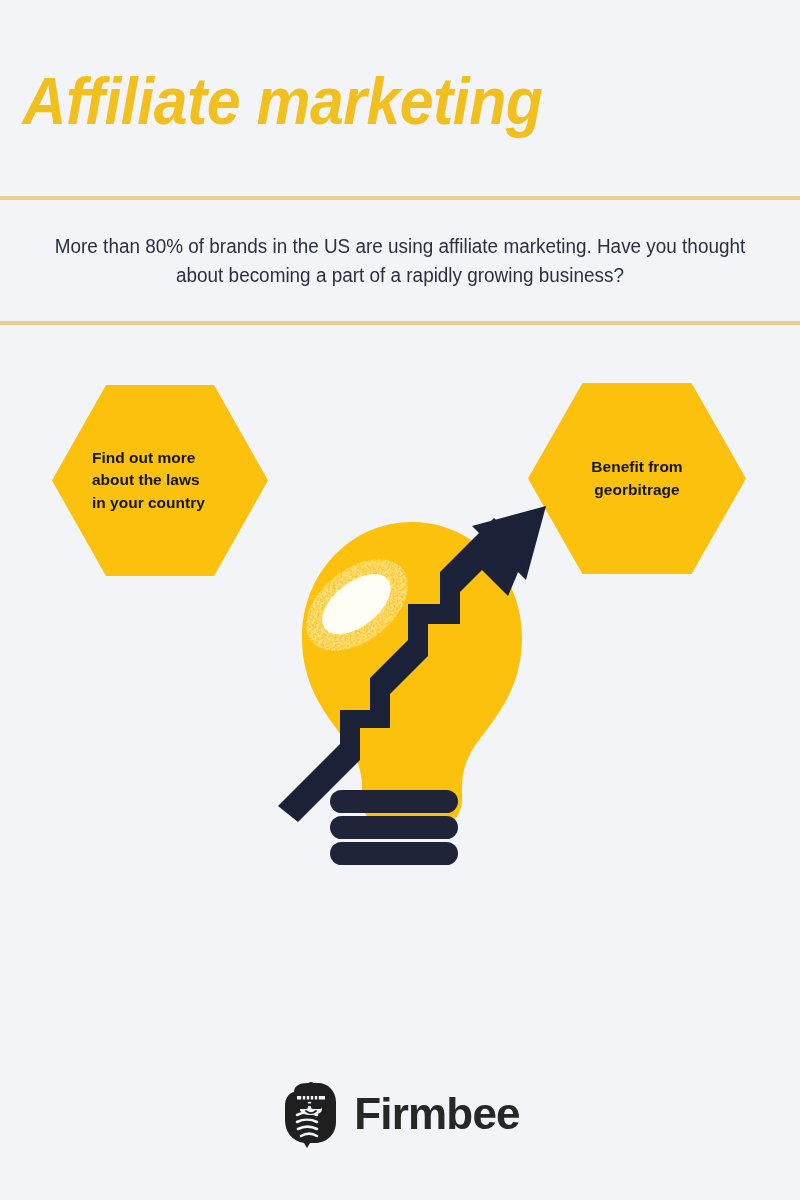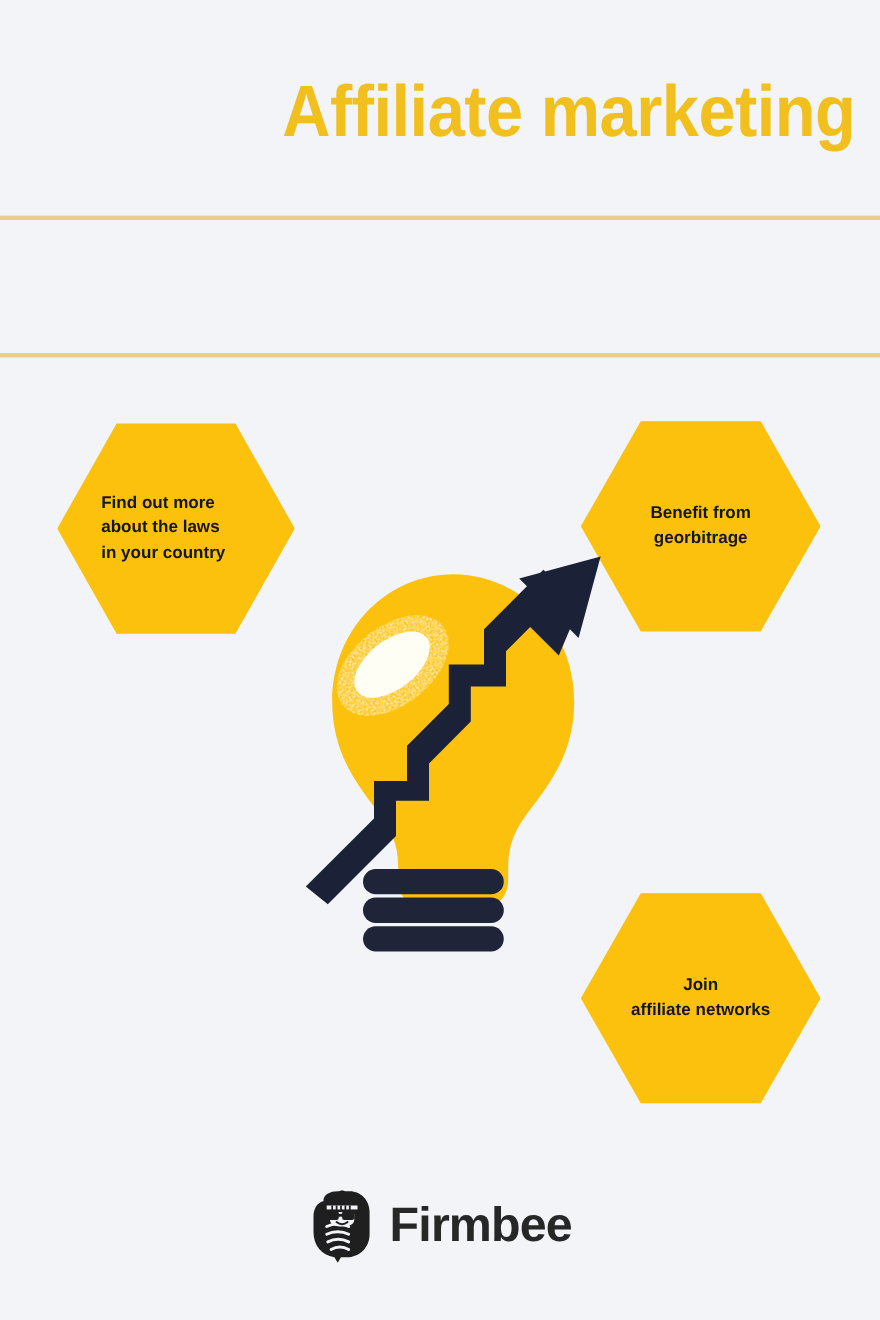--- a/index.html
+++ b/index.html
@@ -24,21 +24,22 @@
 
   
   .title-block {
     position: absolute;
     top: 0;
     left: 0;
     width: 800px;
     height: 196px;
     display: flex;
     align-items: center;
-    justify-content: flex-end;
+    justify-content: flex-start;
+    font-style: italic;
   }
   .main-title {
     font-family: "Liberation Sans", sans-serif;
     font-size: 66px;
     font-weight: bold;
     color: #f2c01e;
     letter-spacing: -0.5px;
     transform: scaleX(0.92);
     transform-origin: center;
     white-space: nowrap;
@@ -144,39 +145,38 @@
 <body>
 
 <div class="infographic">
 
   <div class="title-block">
     <h1 class="main-title">Affiliate marketing</h1>
   </div>
 
   <div class="rule rule-top"></div>
 
+  <div class="subtitle-block">
+    <p class="subtitle">More than 80% of brands in the US are using affiliate marketing. Have you thought about becoming a part of a rapidly growing business?</p>
+  </div>
 
   <div class="rule rule-bottom"></div>
 
   <div class="hex hex-tr">
     <div class="hex-inner">Benefit from
 georbitrage</div>
   </div>
 
   <div class="hex hex-tl">
     <div class="hex-inner">Find out more
 about the laws
 in your country</div>
   </div>
 
 
-  <div class="hex hex-br">
-    <div class="hex-inner">Join
-affiliate networks</div>
-  </div>
 
   <div class="bulb-art">
     <svg viewBox="0 0 300 380" xmlns="http://www.w3.org/2000/svg">
       <defs>
         <clipPath id="bulbClip">
           <path d="M150 22
                    C 90 22, 40 72, 40 138
                    C 40 184, 62 212, 80 236
                    C 94 254, 100 268, 100 288
                    L 100 300

